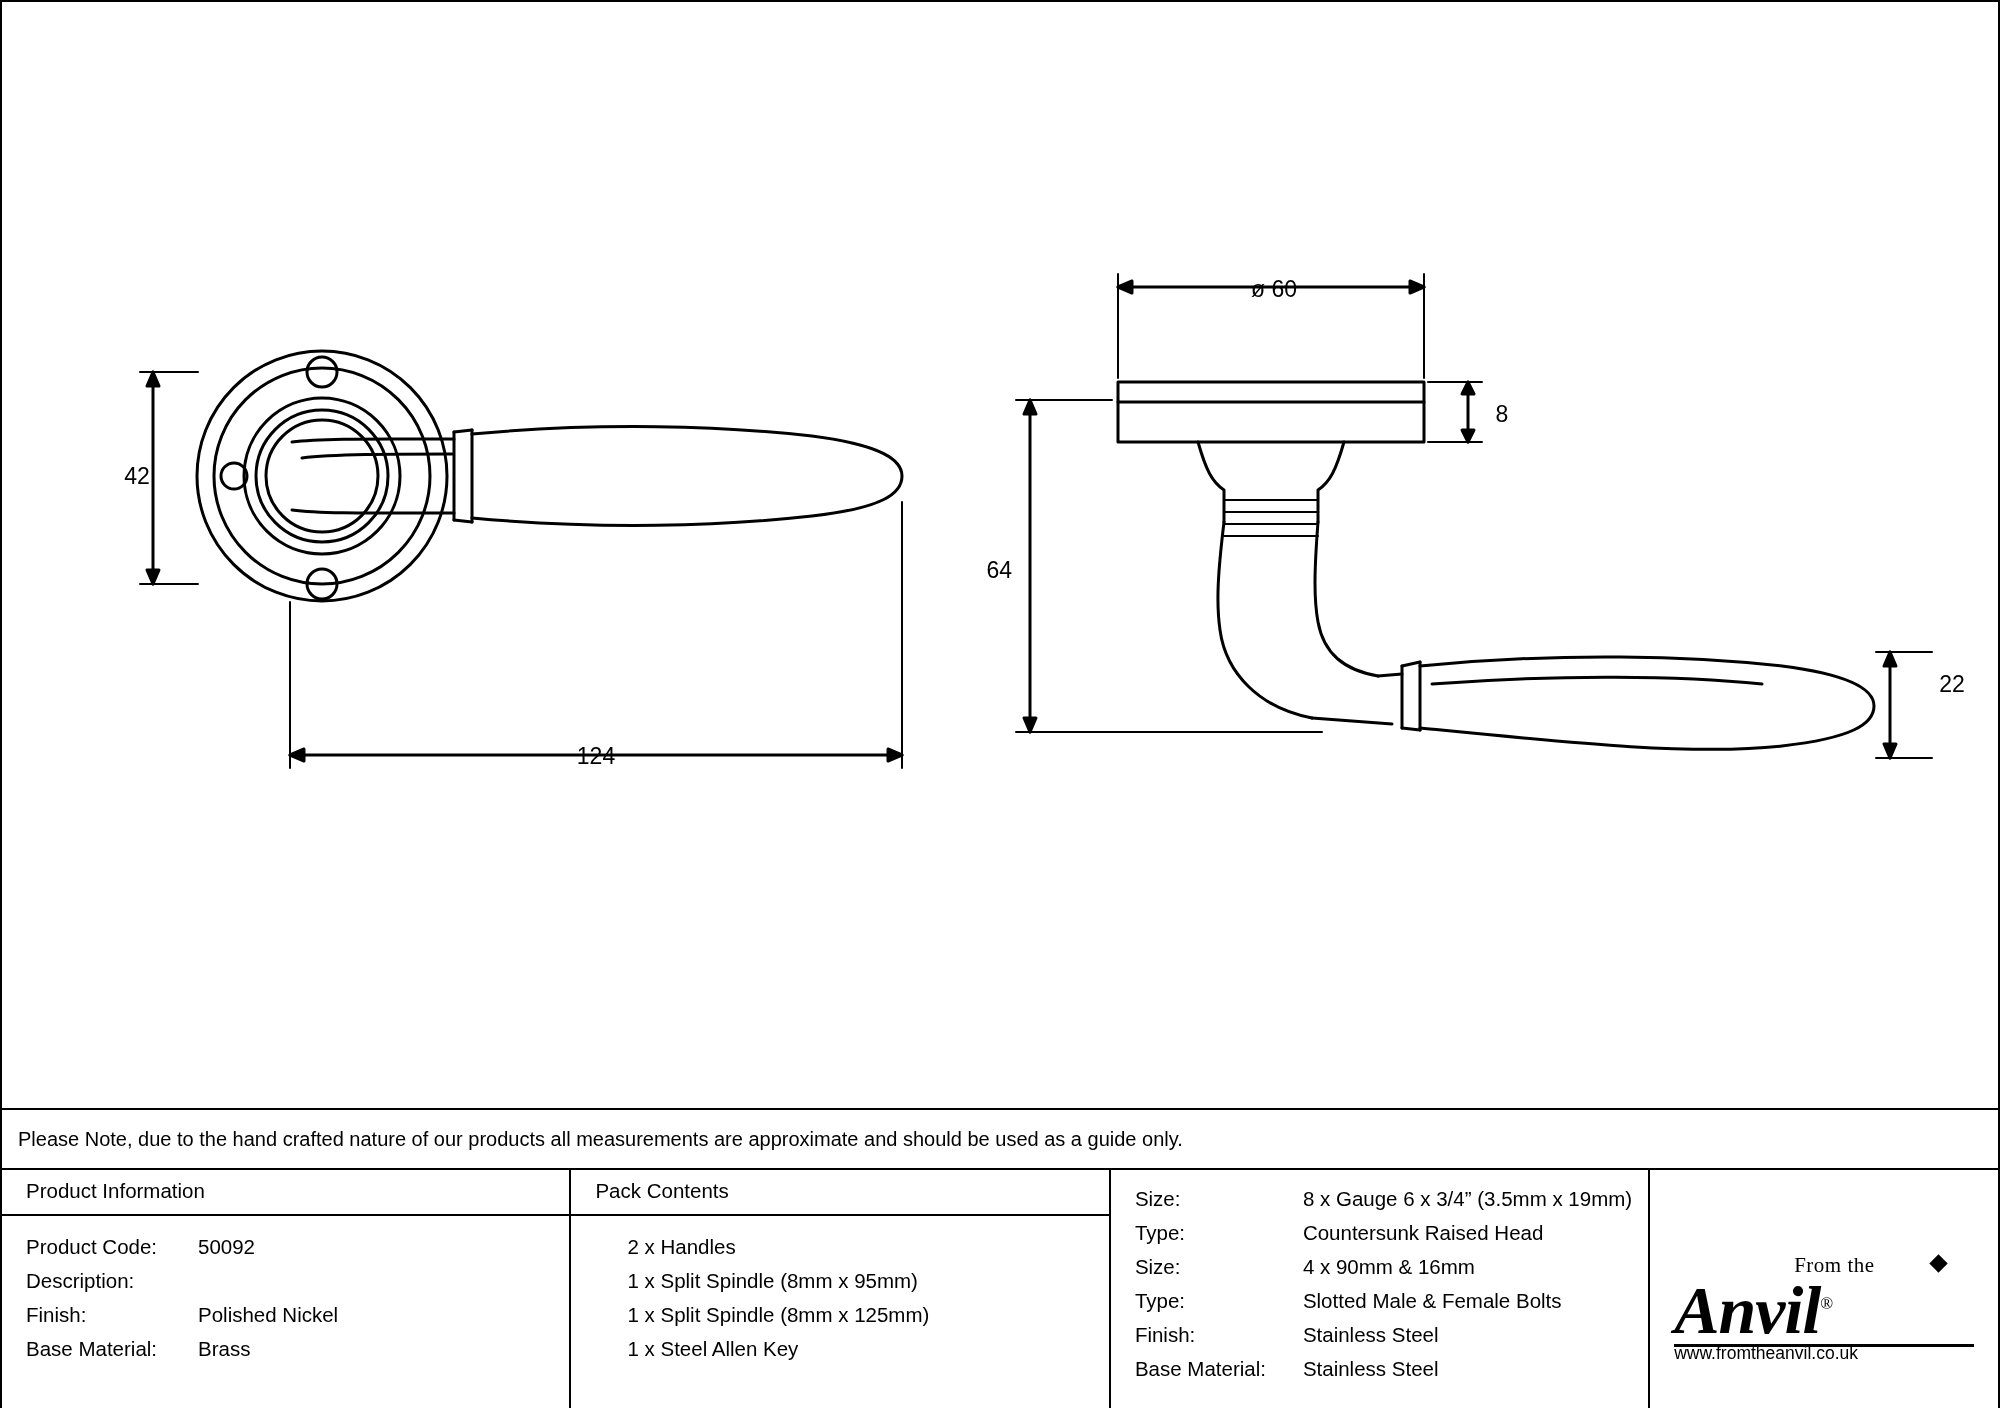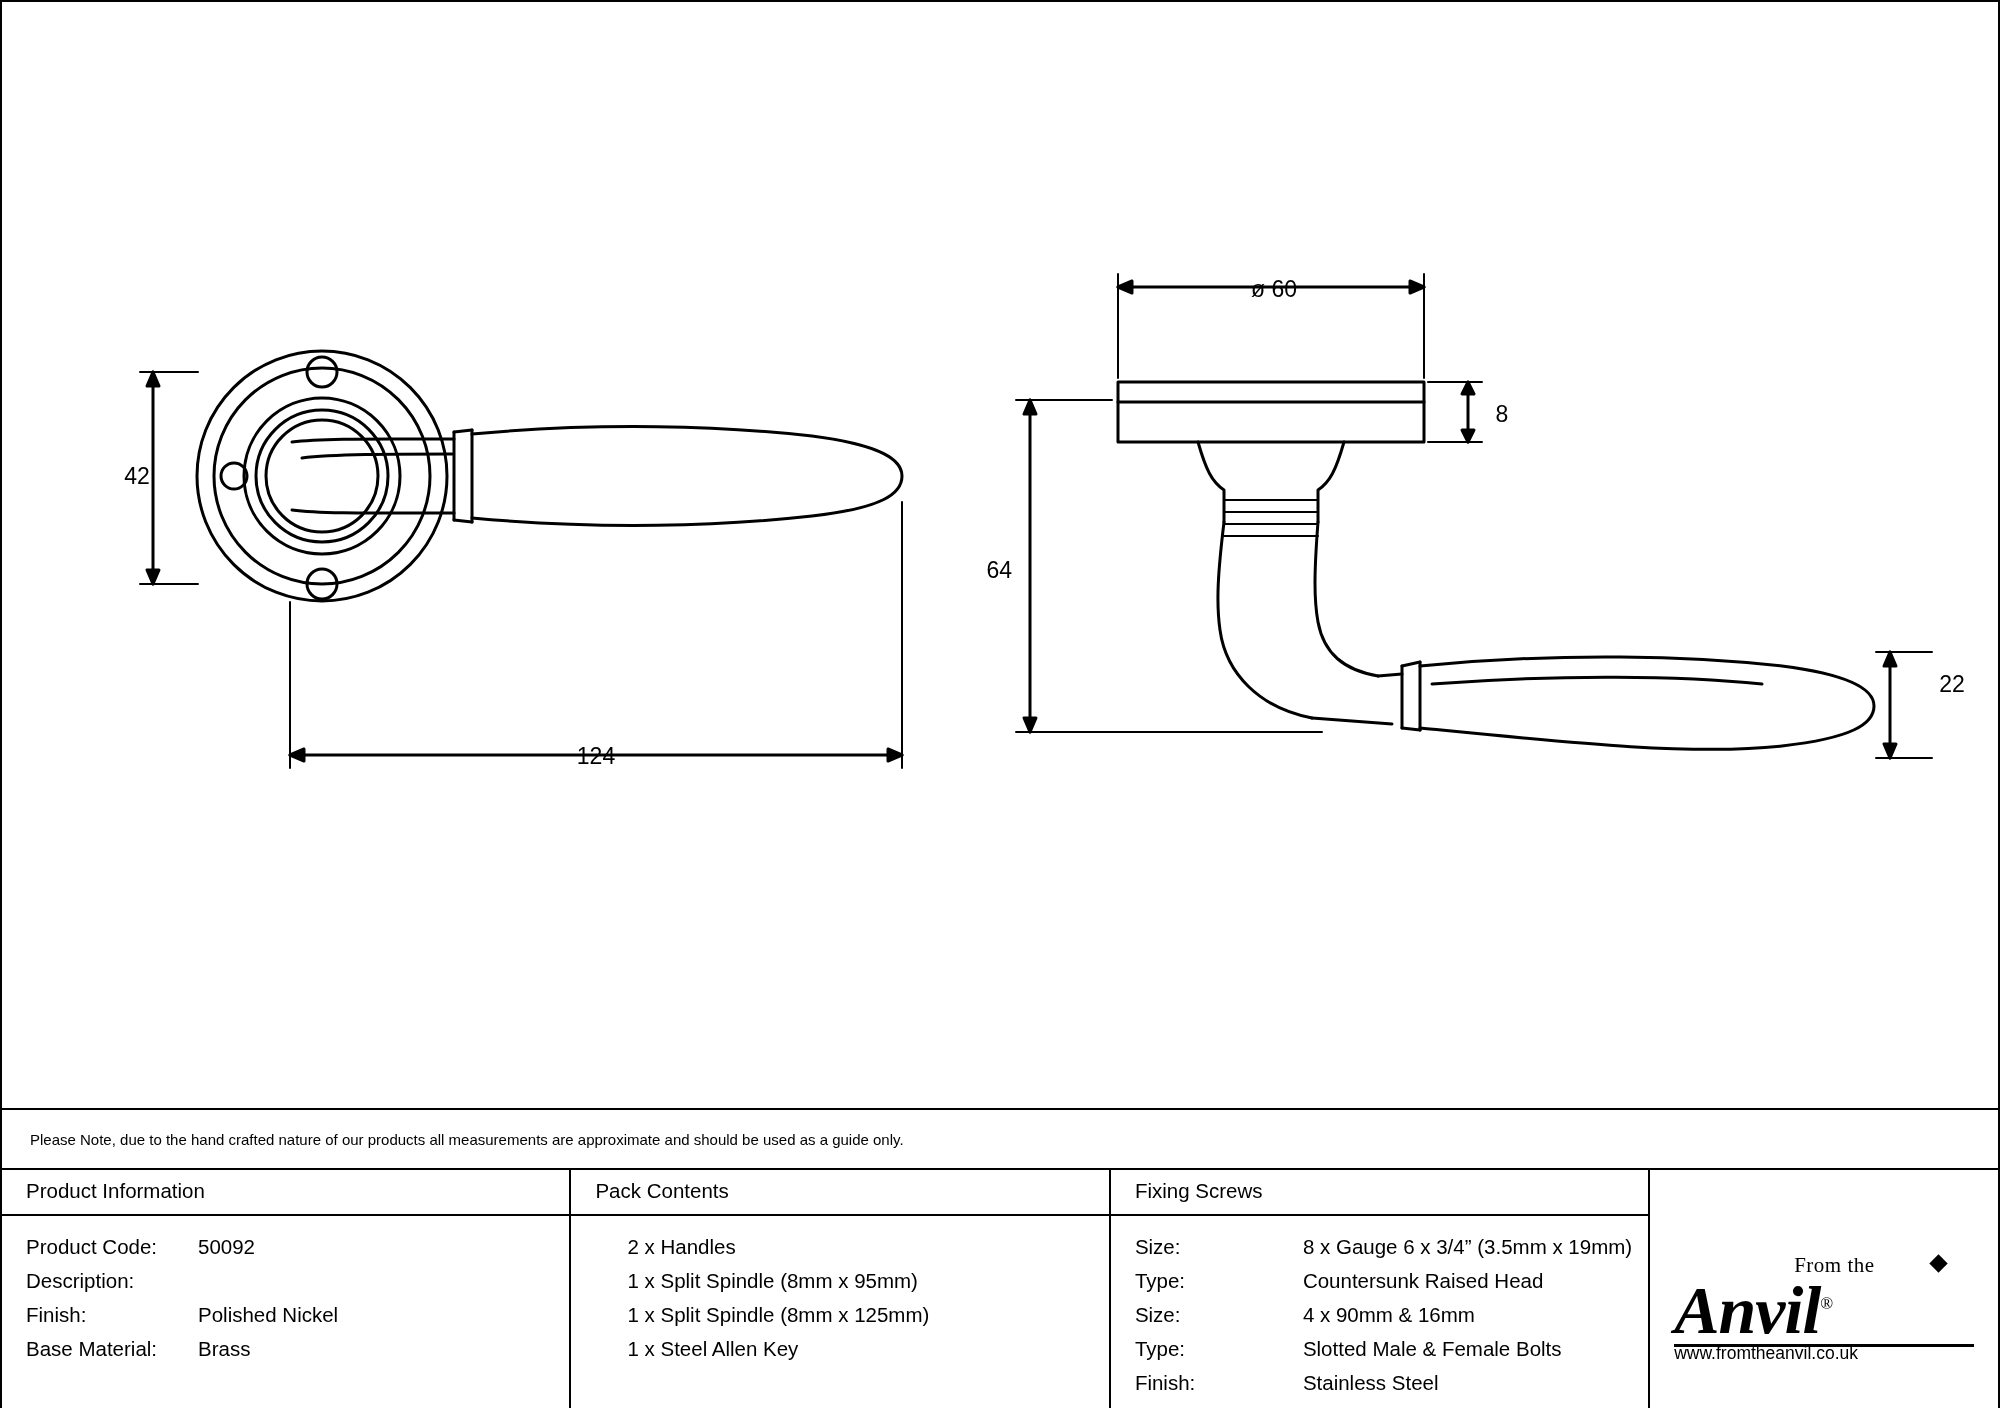--- a/index.html
+++ b/index.html
@@ -35,22 +35,22 @@
   .note-bar {
     position: absolute;
     left: 0;
     top: 1108px;
     width: 2000px;
     height: 62px;
     border: 2px solid #000;
     box-sizing: border-box;
     display: flex;
     align-items: center;
-    padding-left: 28px;
-    font-size: 15px;
+    padding-left: 16px;
+    font-size: 20px;
   }
   .info-table {
     position: absolute;
     left: 0;
     top: 1168px;
     width: 2000px;
     height: 279px;
     border: 2px solid #000;
     border-top: none;
     box-sizing: border-box;
@@ -283,21 +283,20 @@
       <div class="col-head">Pack Contents</div>
       <div class="col-body">
         <div class="list-line">2 x Handles</div>
         <div class="list-line">1 x Split Spindle (8mm x 95mm)</div>
         <div class="list-line">1 x Split Spindle (8mm x 125mm)</div>
         <div class="list-line">1 x Steel Allen Key</div>
       </div>
     </div>
 
     <div class="col c3">
-      <div class="col-head">Fixing Screws</div>
       <div class="col-body">
         <div class="kv kv2">
           <span class="k">Size:</span>
           <span class="v">8 x Gauge 6 x 3/4” (3.5mm x 19mm)</span>
         </div>
         <div class="kv kv2">
           <span class="k">Type:</span>
           <span class="v">Countersunk Raised Head</span>
         </div>
         <div class="kv kv2">

